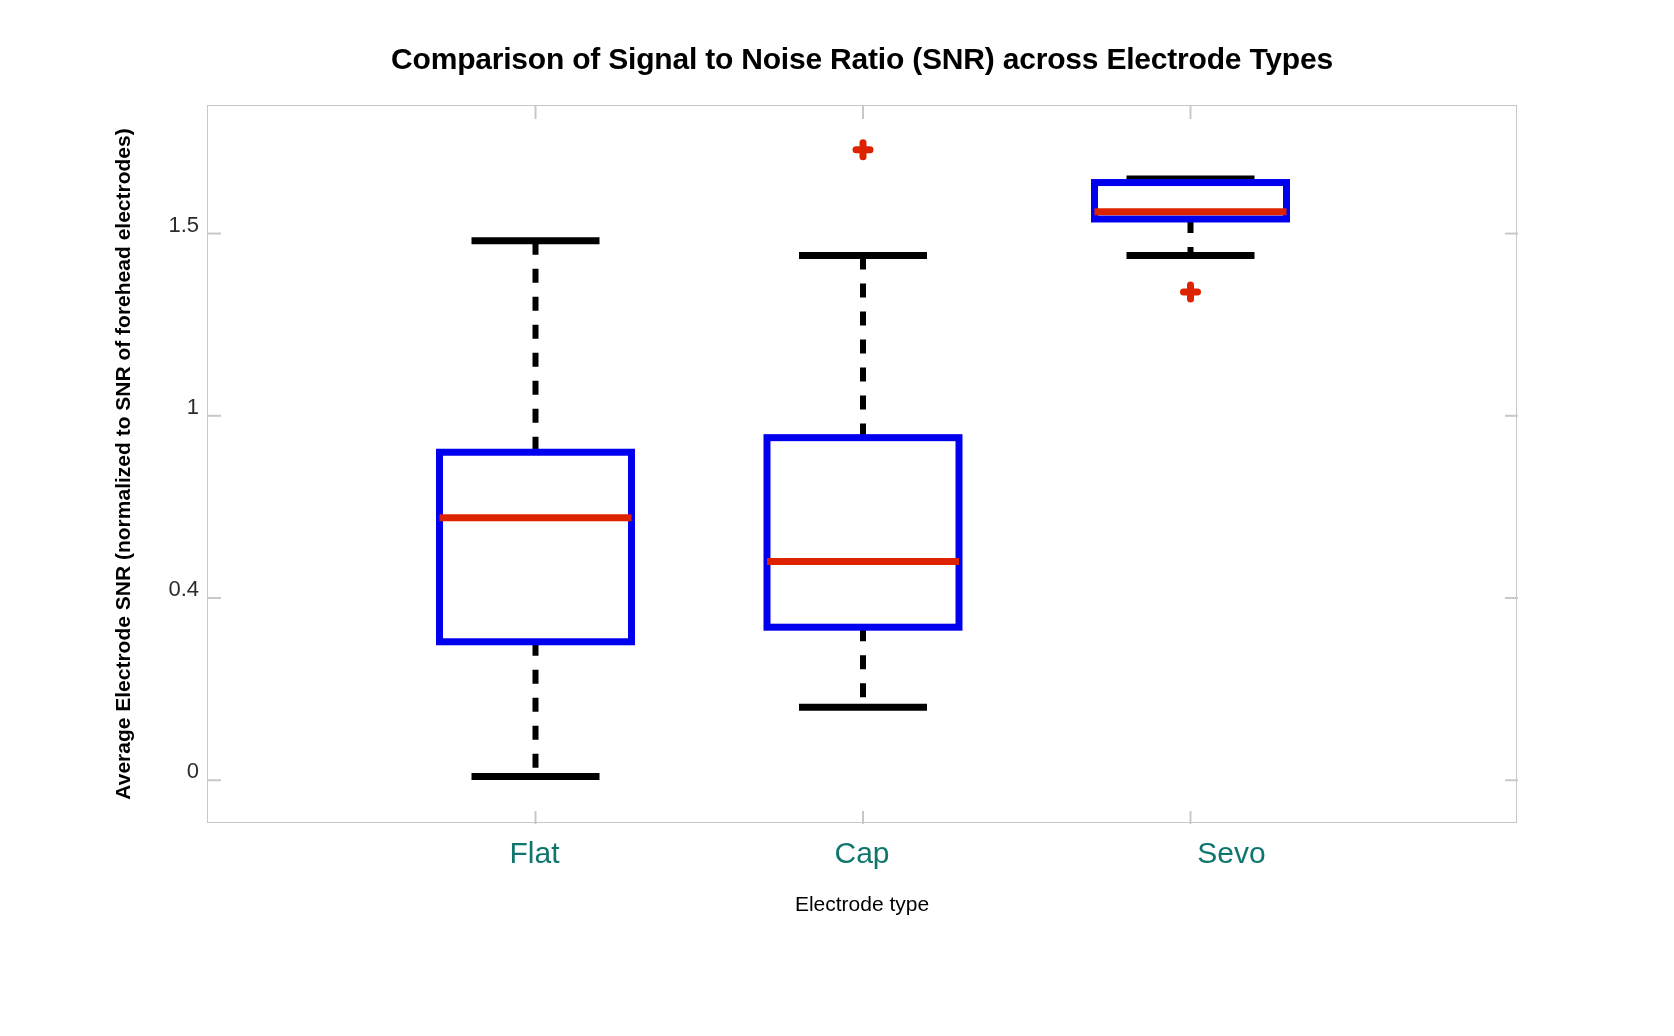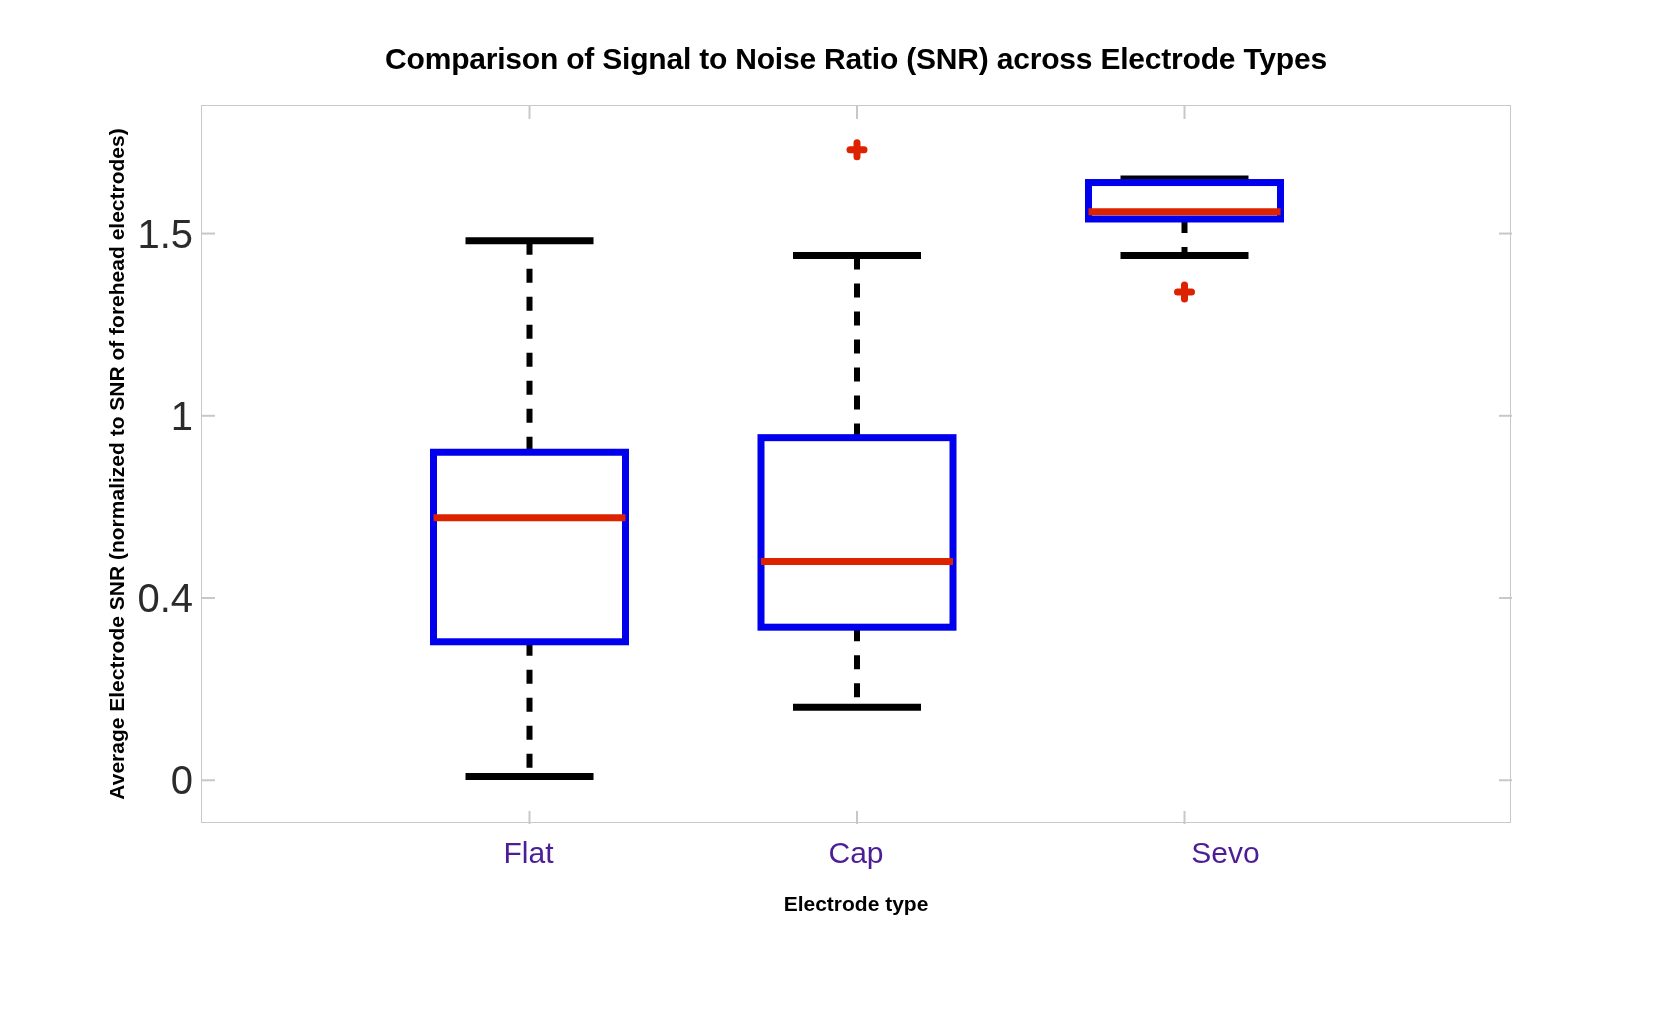--- a/index.html
+++ b/index.html
@@ -11,21 +11,21 @@
   body {
     width: 1674px;
     height: 1036px;
     font-family: "Liberation Sans", sans-serif;
     overflow: hidden;
     position: relative;
   }
 
   #figure {
     position: absolute;
-    left: 9px; top: 0;
+    left: 15px; top: 0;
     width: 1466px;
     height: 1036px;
     background: #ffffff;
   }
 
   
   #chart-title {
     position: absolute;
     left: 192px;
     top: 42px;
@@ -55,21 +55,21 @@
   }
 
   
   #x-axis-title {
     position: absolute;
     left: 192px;
     top: 892px;
     width: 1310px;
     text-align: center;
     font-size: 21px;
-    font-weight: bold;
+    font-weight: normal;
     color: #000000;
   }
 
   
   #plot-area {
     position: absolute;
     left: 192px;
     top: 105px;
     width: 1310px;
     height: 718px;
@@ -85,21 +85,21 @@
     height: 718px;
     display: block;
   }
 
   
   .y-tick-label {
     position: absolute;
     right: 0;
     width: 80px;
     text-align: right;
-    font-size: 40px;
+    font-size: 22px;
     color: #2b2b2b;
     line-height: 1;
   }
   #y-tick-labels {
     position: absolute;
     left: 96px;
     top: 105px;
     width: 88px;
     height: 718px;
   }
@@ -109,21 +109,21 @@
     position: absolute;
     left: 192px;
     top: 836px;
     width: 1310px;
     height: 48px;
   }
   .x-tick-label {
     position: absolute;
     transform: translateX(-50%);
     font-size: 30px;
-    color: #4c1d95;
+    color: #0f766e;
     white-space: nowrap;
   }
 </style>
 </head>
 <body>
 
 <div id="figure">
 
   <div id="chart-title">Comparison of Signal to Noise Ratio (SNR) across Electrode Types</div>
 

